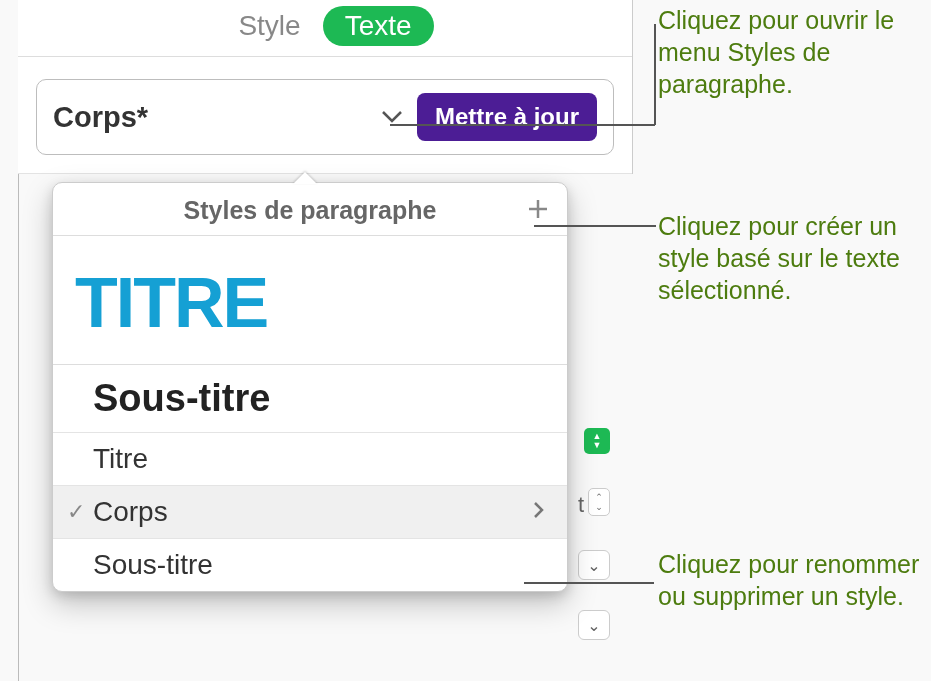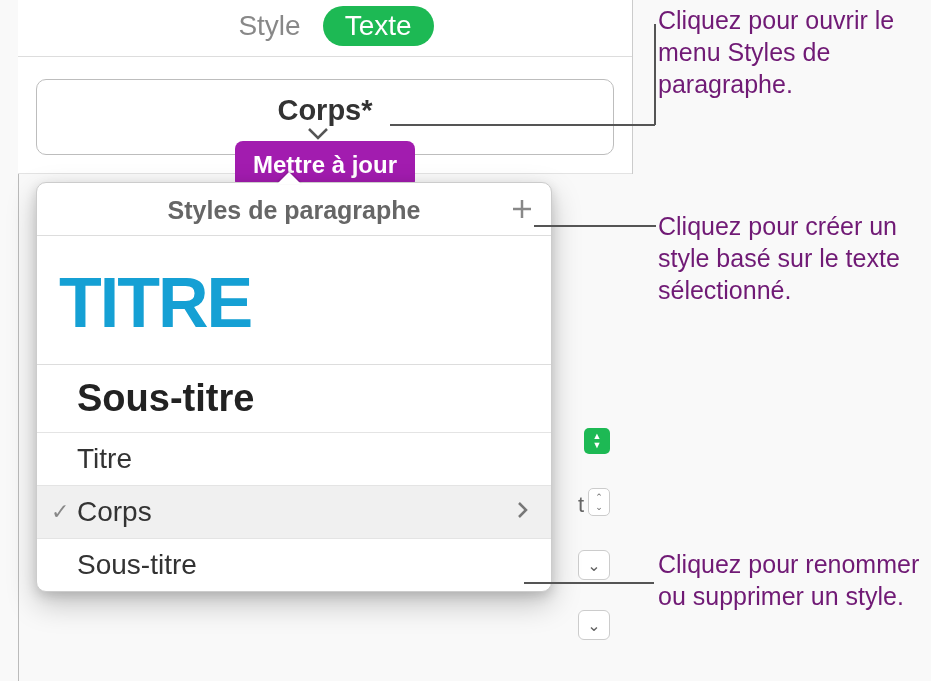--- a/index.html
+++ b/index.html
@@ -63,49 +63,48 @@
     }
     .style-row {
       background: #fff;
       border: 1.5px solid #bdbdbd;
       border-radius: 10px;
       display: flex;
       align-items: center;
       justify-content: space-between;
       padding: 14px 16px;
       height: 76px;
-      flex-direction: column;
     }
     .style-name {
       font-size: 29px;
       font-weight: 700;
       color: #333;
       flex: 0 0 auto;
     }
     .dropdown-caret {
       flex: 1 1 auto;
       display: flex;
       align-items: center;
       justify-content: flex-end;
       padding-right: 14px;
     }
     .update-btn {
-      background: #a21caf;
+      background: #4c1d95;
       color: #fff;
       border: none;
       border-radius: 8px;
       font-size: 24px;
       font-weight: 600;
       padding: 10px 18px;
       cursor: pointer;
     }
     .popover {
       position: absolute;
       top: 182px;
-      left: 36px;
+      left: 52px;
       width: 516px;
       background: #fff;
       border: 1px solid #ccc;
       border-radius: 10px;
       box-shadow: 0 12px 30px rgba(0,0,0,0.22), 0 4px 12px rgba(0,0,0,0.14);
       z-index: 50;
     }
     .popover::before {
       content: "";
       position: absolute;
@@ -265,21 +264,21 @@
       color: #666;
     }
     .callouts {
       position: absolute;
       left: 658px;
       top: 0;
       width: 270px;
     }
     .callout {
       font-size: 25px;
-      color: #701a75;
+      color: #4d7c0f;
       line-height: 1.28;
       margin-bottom: 24px;
     }
     .callout1 { position: absolute; top: 4px; }
     .callout2 { position: absolute; top: 196px; margin-top: 14px; }
     .callout3 { position: absolute; top: 548px; }
     .leader {
       position: absolute;
       background: #555;
       z-index: 100;

